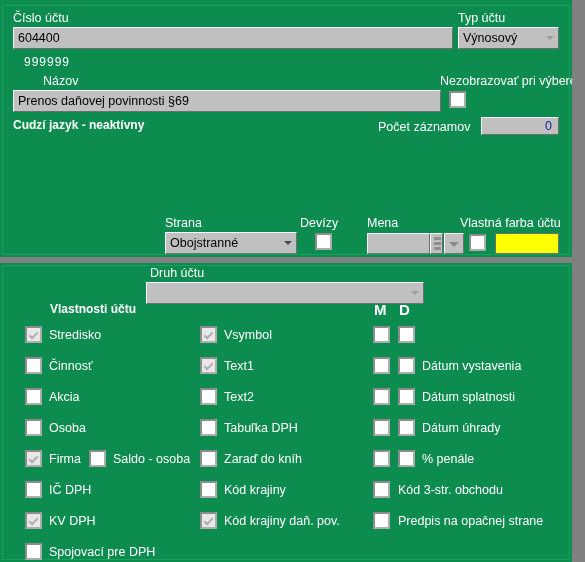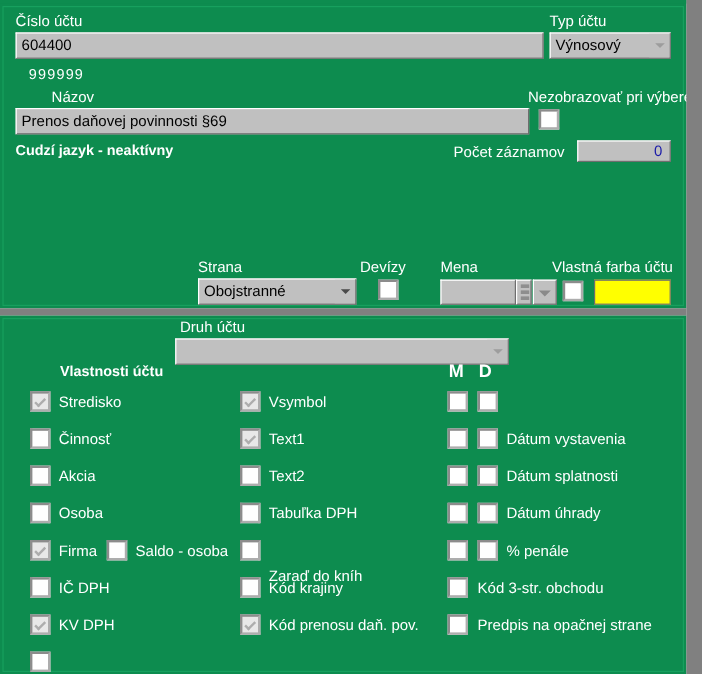--- a/index.html
+++ b/index.html
@@ -422,41 +422,42 @@
     <div class="cbx" style="left:89px; top:187px;"></div>
     <div class="lbl" style="left:113px; top:189px;">Saldo - osoba</div>
 
     <div class="cbx" style="left:25px; top:218px;"></div>
     <div class="lbl" style="left:49px; top:220px;">IČ DPH</div>
 
     <div class="cbx checked" style="left:25px; top:249px;"></div>
     <div class="lbl" style="left:49px; top:251px;">KV DPH</div>
 
     <div class="cbx" style="left:25px; top:280px;"></div>
+    <div class="lbl" style="left:49px; top:282px;">Spojovací pre DPH</div>
 
     <div class="cbx checked" style="left:200px; top:63px;"></div>
     <div class="lbl" style="left:224px; top:65px;">Vsymbol</div>
 
     <div class="cbx checked" style="left:200px; top:94px;"></div>
     <div class="lbl" style="left:224px; top:96px;">Text1</div>
 
     <div class="cbx" style="left:200px; top:125px;"></div>
     <div class="lbl" style="left:224px; top:127px;">Text2</div>
 
     <div class="cbx" style="left:200px; top:156px;"></div>
     <div class="lbl" style="left:224px; top:158px;">Tabuľka DPH</div>
 
     <div class="cbx" style="left:200px; top:187px;"></div>
-    <div class="lbl" style="left:224px; top:189px;margin-top:21px;">Zaraď do kníh</div>
+    <div class="lbl" style="left:224px; top:189px;">Zaraď do kníh</div>
 
     <div class="cbx" style="left:200px; top:218px;"></div>
     <div class="lbl" style="left:224px; top:220px;">Kód krajiny</div>
 
     <div class="cbx checked" style="left:200px; top:249px;"></div>
-    <div class="lbl" style="left:224px; top:251px;">Kód prenosu daň. pov.</div>
+    <div class="lbl" style="left:224px; top:251px;">Kód krajiny daň. pov.</div>
 
     <div class="cbx" style="left:373px; top:63px;"></div>
     <div class="cbx" style="left:398px; top:63px;"></div>
 
     <div class="cbx" style="left:373px; top:94px;"></div>
     <div class="cbx" style="left:398px; top:94px;"></div>
     <div class="lbl" style="left:422px; top:96px;">Dátum vystavenia</div>
 
     <div class="cbx" style="left:373px; top:125px;"></div>
     <div class="cbx" style="left:398px; top:125px;"></div>

